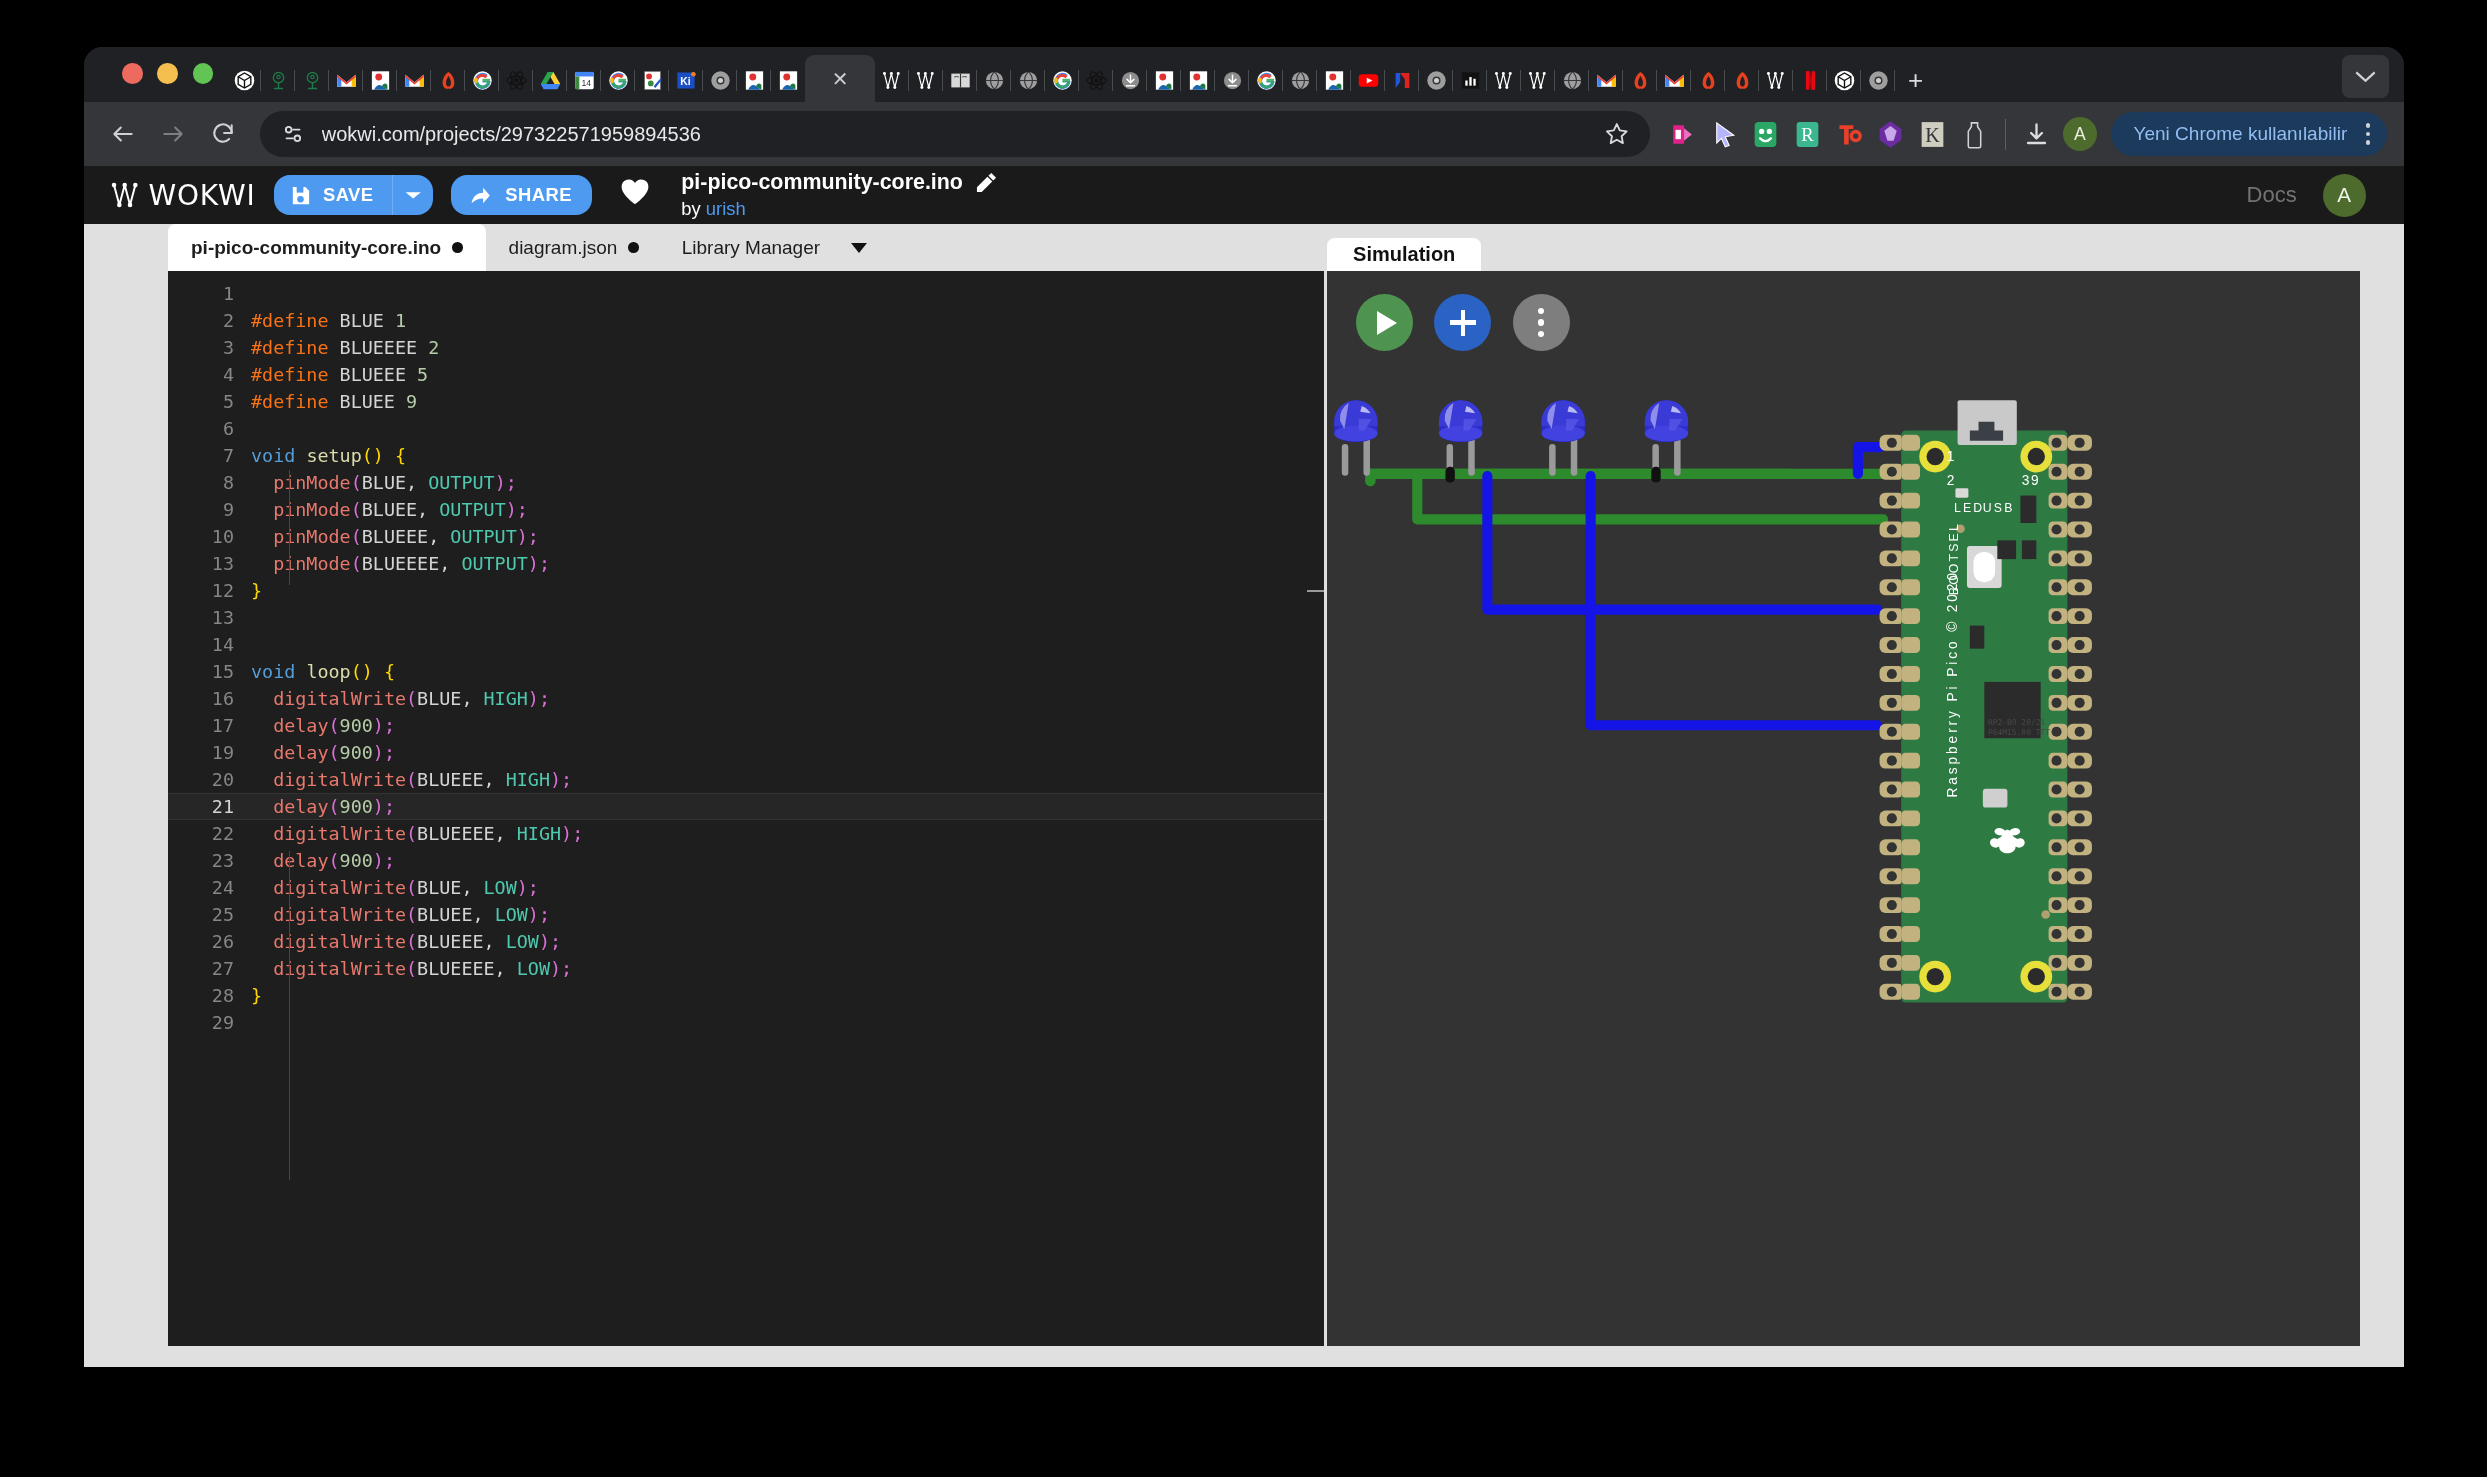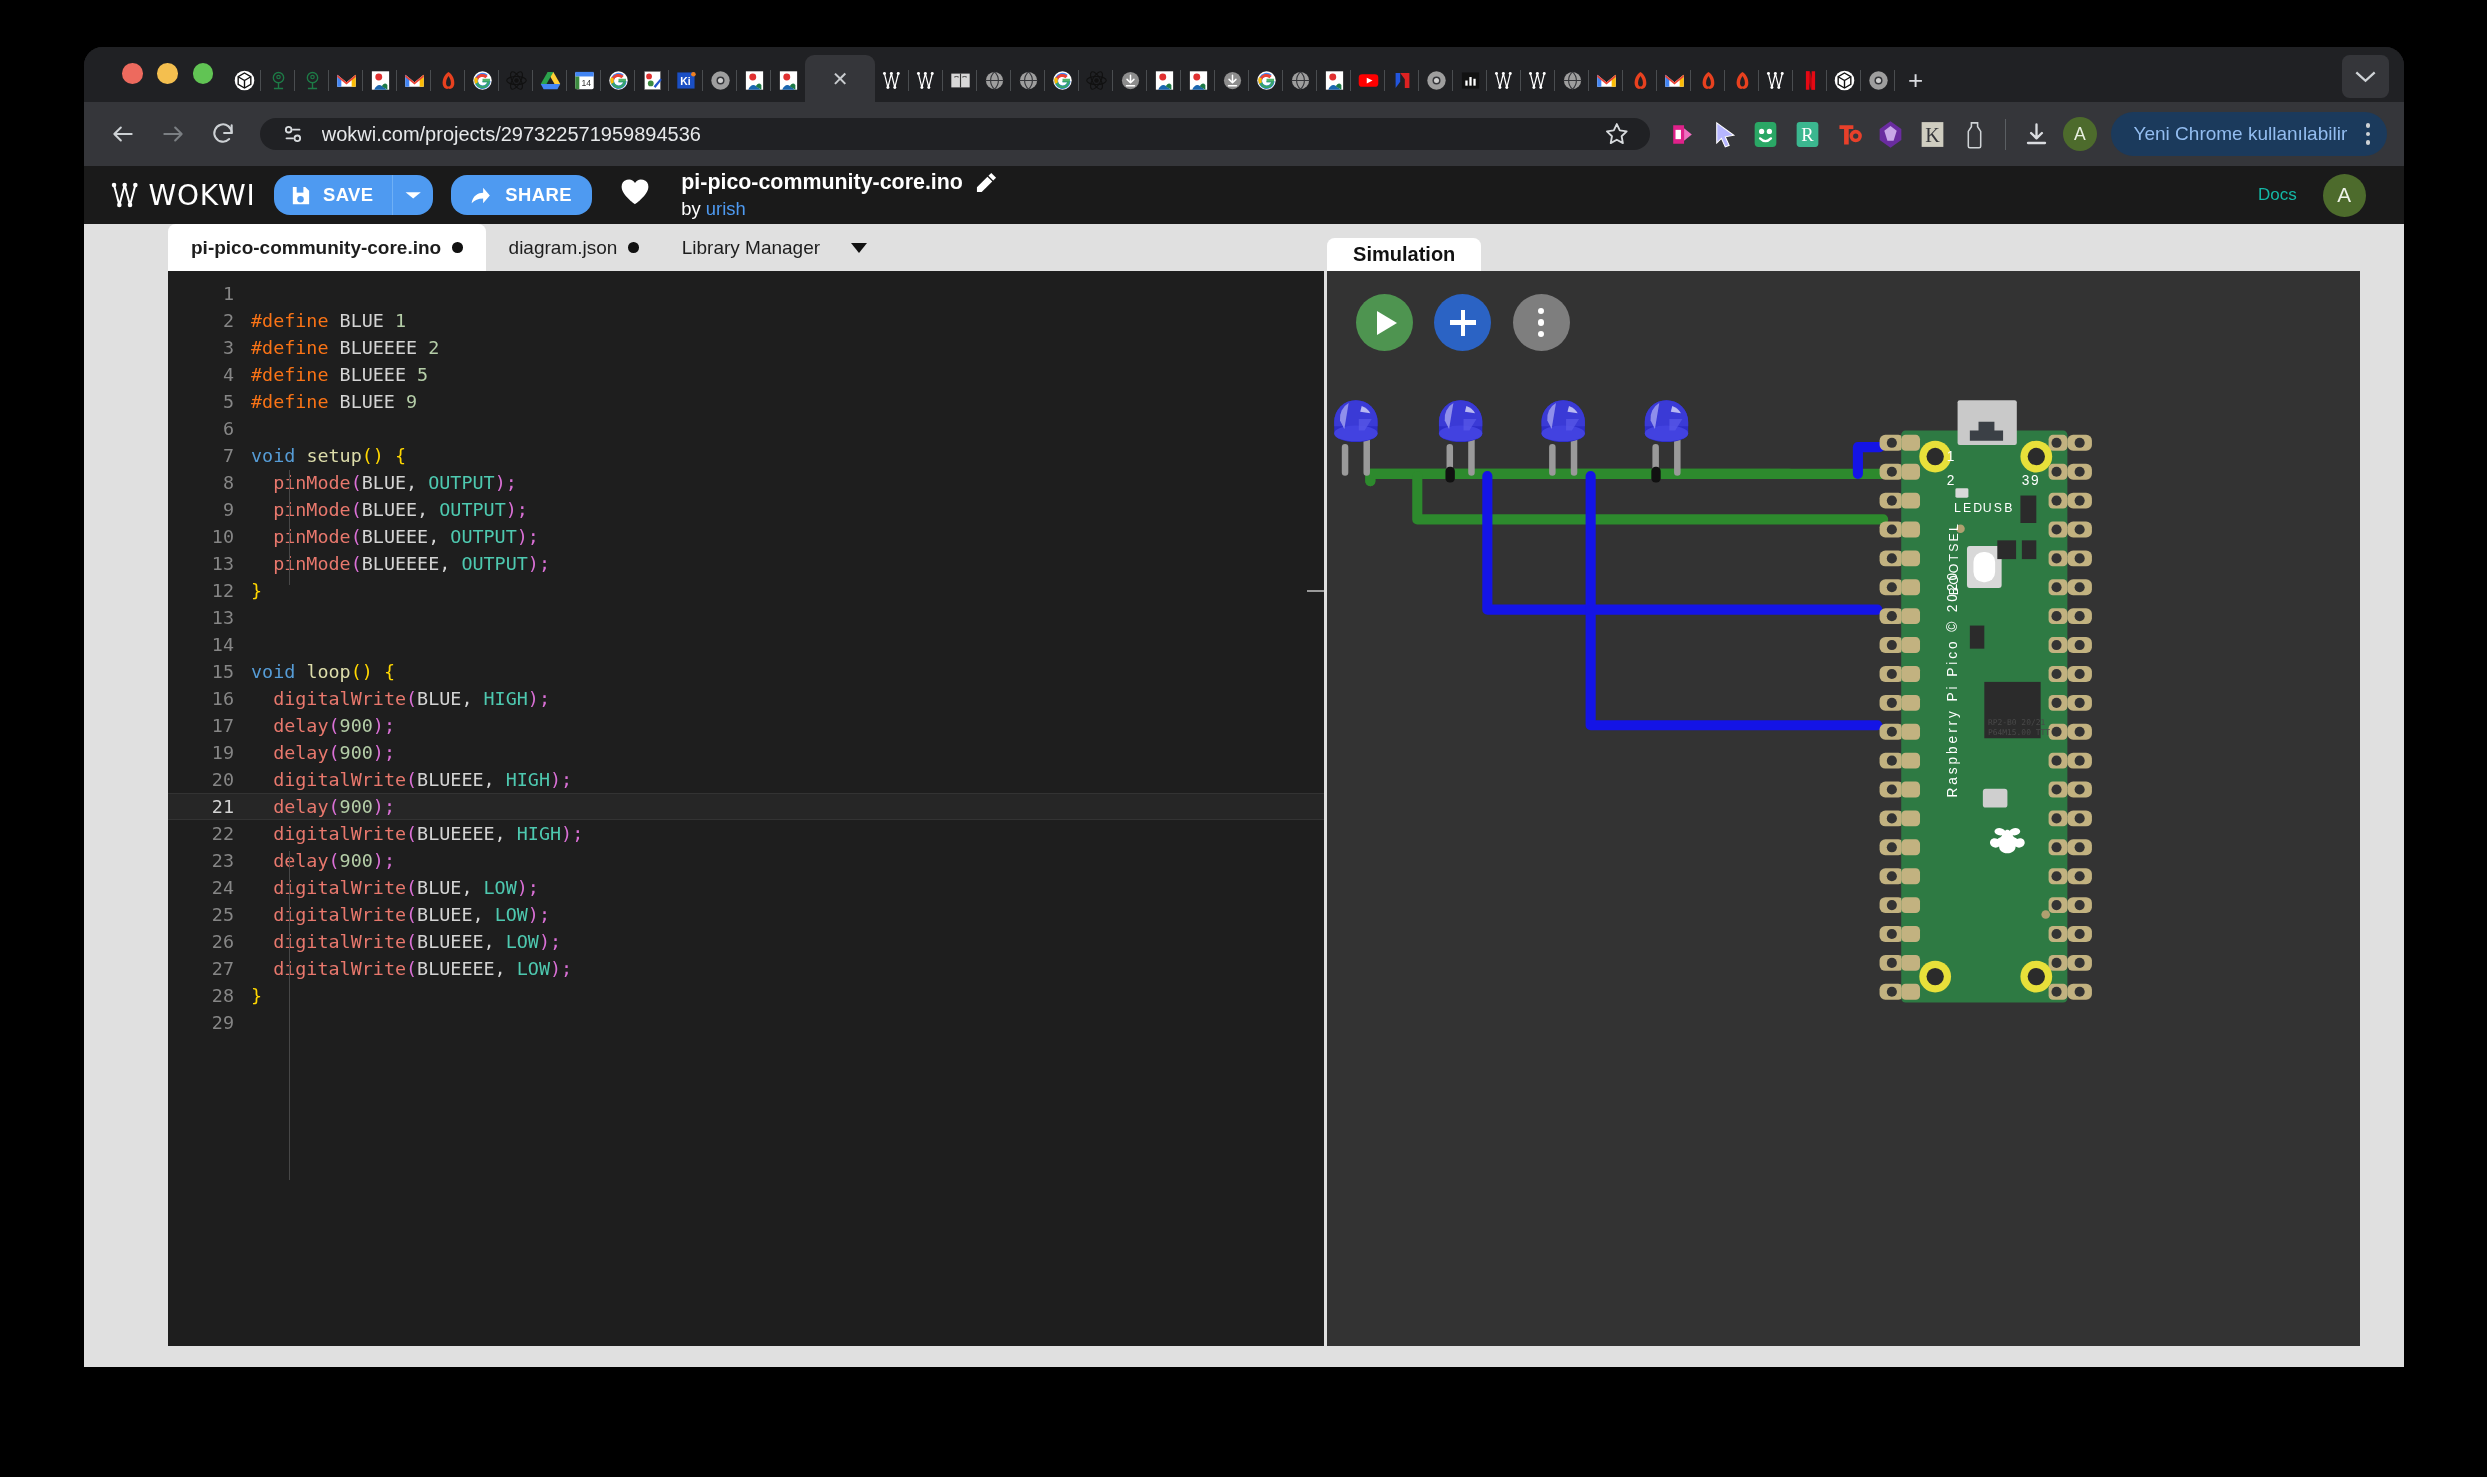--- a/index.html
+++ b/index.html
@@ -74,21 +74,21 @@
     display: flex; align-items: center; padding: 0 17px;
     gap: 6.1px;
   }
   .nav-btn {
     width: 44px; height: 44px; border-radius: 50%;
     display: flex; align-items: center; justify-content: center;
     color: #cdd1d4; font-size: 23px; flex: 0 0 auto;
   }
   .nav-btn.disabled { color: #6c7074; }
   #omnibox {
-    flex: 1 1 auto; height: 32px; background: #202124;
+    flex: 1 1 auto; height: 46px; background: #202124;
     border-radius: 23px; display: flex; align-items: center;
     padding: 0 20px; margin-left: 9.2px; margin-right: 10.7px;
     gap: 15.3px; min-width: 0; position: relative;
   }
   #omnibox-url {
     color: #e6e8ea; font-size: 20px; white-space: nowrap; overflow: hidden;
     flex: 1 1 auto;
   }
   #star-btn { color: #d7dadd; font-size: 23px; flex: 0 0 auto; }
   #ext-strip { display: flex; align-items: center; gap: 10.7px; flex: 0 0 auto; }
@@ -131,21 +131,21 @@
     border-left: 1.5px solid #6fb0f5; color: #fff; font-size: 13.8px;
   }
   #share-btn { padding: 0 20px 0 17px; gap: 12.3px; }
   #heart-btn { color: #fff; font-size: 29px; margin-left: 7.7px; }
   #project-meta { margin-left: 10.7px; }
   #project-title-row { display: flex; align-items: center; gap: 12.3px; }
   #project-title { color: #fff; font-size: 21.4px; font-weight: bold; }
   #project-by { color: #fff; font-size: 18.4px; margin-top: 3.1px; }
   #project-author { color: #4e9af1; }
   #header-right { margin-left: auto; display: flex; align-items: center; gap: 26px; padding-right: 12.3px;}
-  #docs-link { color: #14b8a6; font-size: 17px; }
+  #docs-link { color: #737373; font-size: 22px; }
   #header-avatar {
     width: 43px; height: 43px; border-radius: 50%; background: #4d6b2c;
     color: #eef3e8; font-size: 20.7px; display: flex; align-items: center; justify-content: center;
   }
 
   
   #wokwi-body { position: absolute; top: 58px; left: 0; right: 0; bottom: 0; display: flex; padding: 0 0 21.4px 0; background:#e0e0e0;}
   #editor-pane { width: 1156px; margin-left: 84px; display: flex; flex-direction: column; }
   #sim-pane { flex: 1 1 auto; margin: 0 44px 0 3.1px; display: flex; flex-direction: column; }
 

